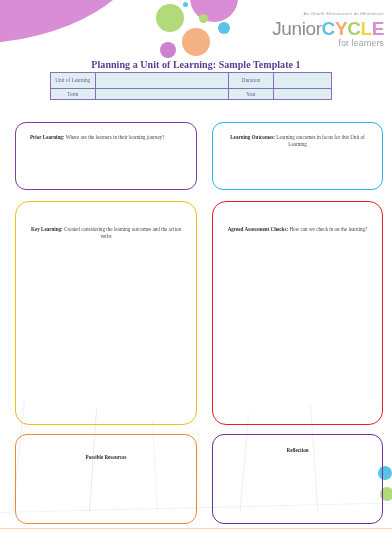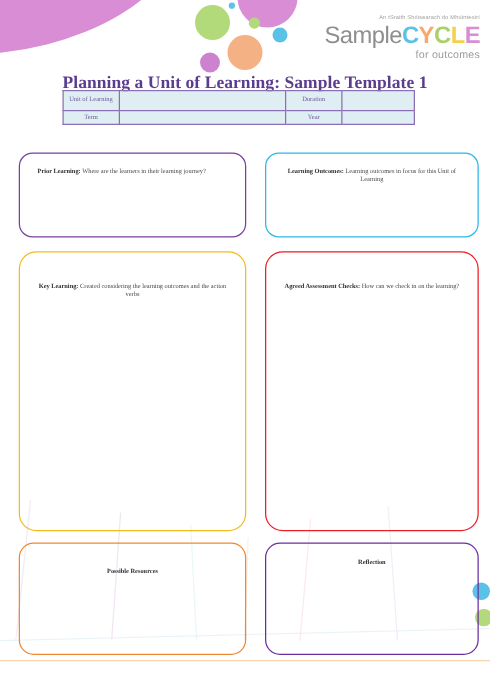--- a/index.html
+++ b/index.html
@@ -88,21 +88,21 @@
     letter-spacing: .2px;
   }
 
   
   .page-title {
     position: absolute;
     left: 0; right: 0;
     top: 59px;
     text-align: center;
     font-family: "Liberation Serif", serif;
-    font-size: 14px;
+    font-size: 10px;
     font-weight: bold;
     color: #5b3d8f;
     letter-spacing: .05px;
   }
 
   
   table.info {
     position: absolute;
     left: 50px;
     top: 72px;
@@ -190,22 +190,22 @@
     <div class="wm" style="left:152px;top:420px;width:1px;height:92px;background:#d9eef3;transform:rotate(-3deg);"></div>
     <div class="wm" style="left:198px;top:430px;width:1px;height:82px;background:#fbe0cf;transform:rotate(2deg);"></div>
     <div class="wm" style="left:248px;top:415px;width:1px;height:98px;background:#fad9d9;transform:rotate(5deg);"></div>
     <div class="wm" style="left:310px;top:405px;width:1px;height:108px;background:#e9dff2;transform:rotate(-4deg);"></div>
     <div class="wm" style="left:0px;top:528px;width:392px;height:1px;background:#f0a860;opacity:.5;"></div>
     <div class="wm" style="left:0px;top:512px;width:392px;height:1px;background:#dbe9f2;transform:rotate(-1.4deg);"></div>
   </div>
 
   <div class="logo">
     <div class="logo-tag">An tSraith Shóisearach do Mhúinteoirí</div>
-    <div class="logo-main"><span class="lg-junior">Sample</span><span class="lg-c">C</span><span class="lg-y">Y</span><span class="lg-c2">C</span><span class="lg-l">L</span><span class="lg-e">E</span></div>
-    <div class="logo-sub">for outcomes</div>
+    <div class="logo-main"><span class="lg-junior">Junior</span><span class="lg-c">C</span><span class="lg-y">Y</span><span class="lg-c2">C</span><span class="lg-l">L</span><span class="lg-e">E</span></div>
+    <div class="logo-sub">for learners</div>
   </div>
 
   <div class="page-title">Planning a Unit of Learning: Sample Template 1</div>
 
   <table class="info">
     <tbody>
         <tr class="r1">
       <td class="lbl">Unit of Learning</td>
       <td class="big fill"></td>
       <td class="lbl">Duration</td>

